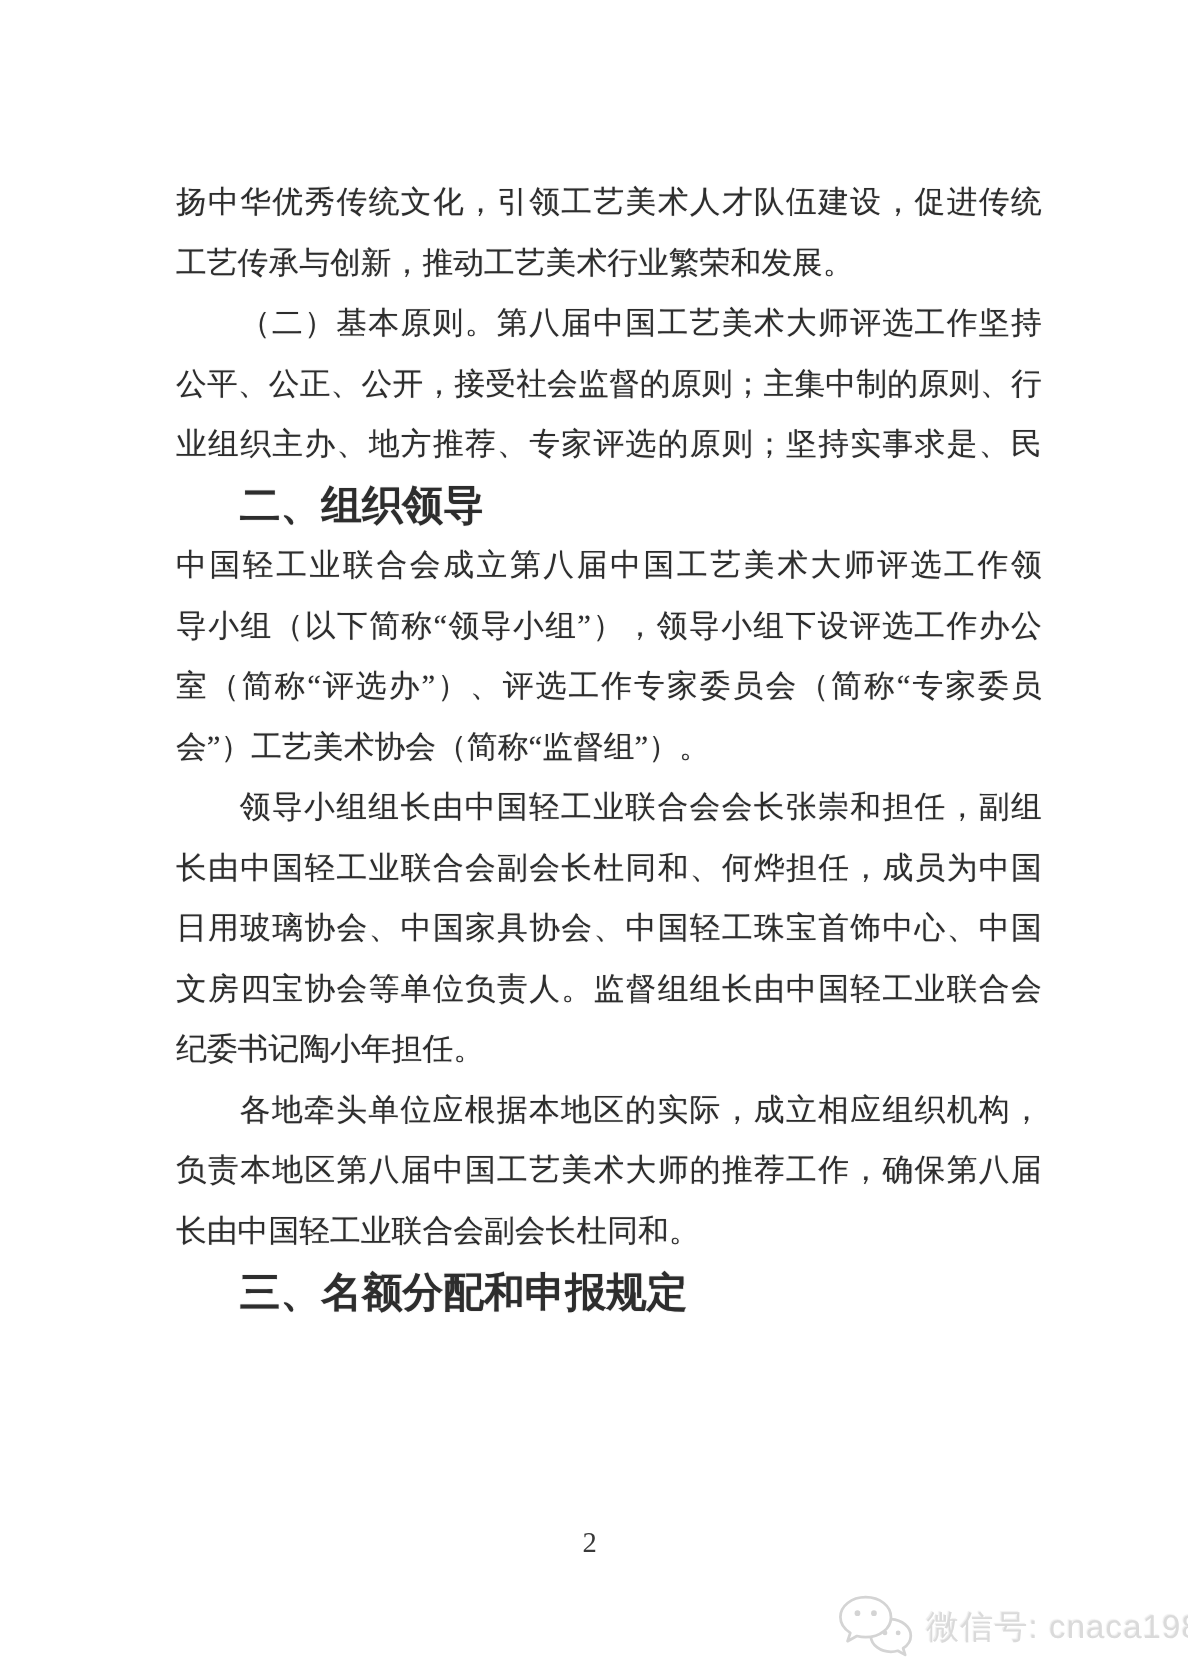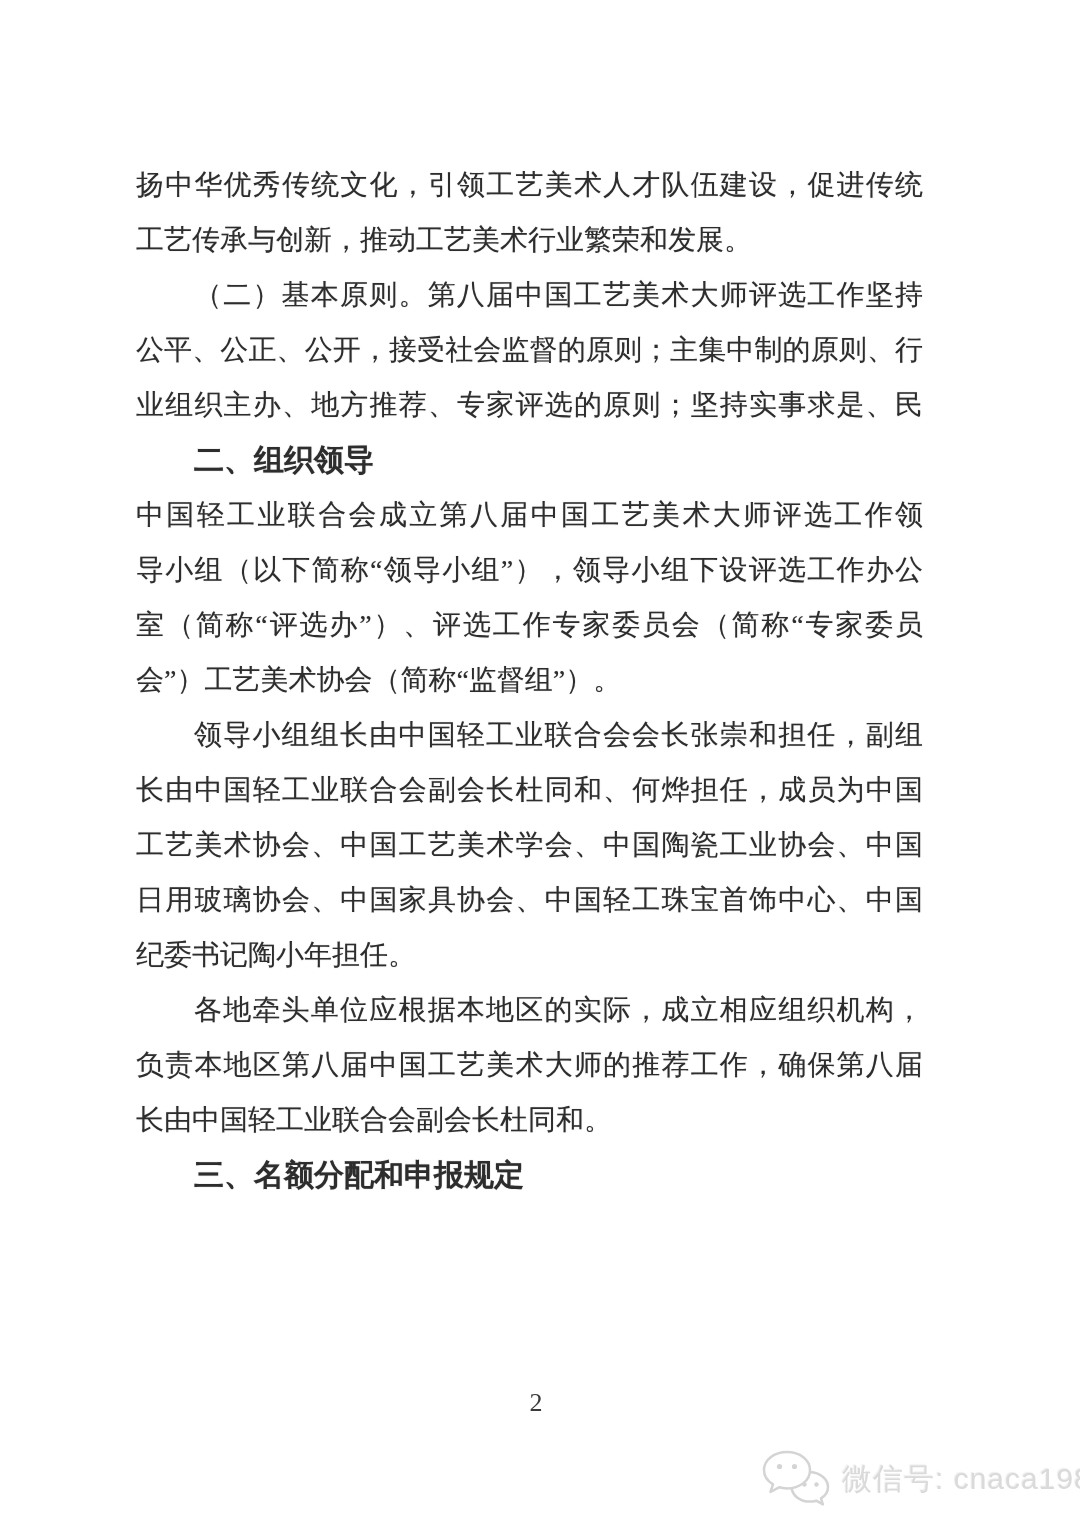--- a/index.html
+++ b/index.html
@@ -11,41 +11,41 @@
     font-family: "Liberation Serif", "DejaVu Serif", serif;
     color: #2d2d2d;
   }
   .doc-page {
     position: absolute;
     inset: 0;
     background: #ffffff;
   }
   .text-block {
     position: absolute;
-    left: 136px;
+    left: 160px;
     top: 157px;
     width: 787px;
   }
   .line {
     height: 55px;
     line-height: 55px;
     font-size: 28px;
     overflow: hidden;
     text-shadow: 0 0 1px rgba(40,40,40,0.35);
   }
   .line.stretch {
     text-align: justify;
     text-align-last: justify;
     text-justify: inter-character;
   }
   .line.indent { text-indent: 58px; }
   .line.heading {
     font-family: "Liberation Sans", "DejaVu Sans", sans-serif;
     font-weight: 700;
-    font-size: 30px;
+    font-size: 37px;
     text-shadow: 0 0 1px rgba(30,30,30,0.45);
   }
   .page-number {
     position: absolute;
     top: 1388px;
     left: 0;
     width: 1072px;
     text-align: center;
     font-size: 26px;
     color: #3a3a3a;
@@ -79,22 +79,22 @@
       <div class="line indent stretch">（二）基本原则。第八届中国工艺美术大师评选工作坚持</div>
       <div class="line stretch">公平、公正、公开，接受社会监督的原则；主集中制的原则、行</div>
       <div class="line stretch">业组织主办、地方推荐、专家评选的原则；坚持实事求是、民</div>
       <div class="line heading indent">二、组织领导</div>
       <div class="line stretch">中国轻工业联合会成立第八届中国工艺美术大师评选工作领</div>
       <div class="line stretch">导小组（以下简称“领导小组”），领导小组下设评选工作办公</div>
       <div class="line stretch">室（简称“评选办”）、评选工作专家委员会（简称“专家委员</div>
       <div class="line">会”）工艺美术协会（简称“监督组”）。</div>
       <div class="line indent stretch">领导小组组长由中国轻工业联合会会长张崇和担任，副组</div>
       <div class="line stretch">长由中国轻工业联合会副会长杜同和、何烨担任，成员为中国</div>
-      <div class="line stretch">工艺美术协会、中国工艺美术学会、中国陶瓷工业协会、中国</div>
       <div class="line stretch">日用玻璃协会、中国家具协会、中国轻工珠宝首饰中心、中国</div>
+      <div class="line stretch">文房四宝协会等单位负责人。监督组组长由中国轻工业联合会</div>
       <div class="line">纪委书记陶小年担任。</div>
       <div class="line indent stretch">各地牵头单位应根据本地区的实际，成立相应组织机构，</div>
       <div class="line stretch">负责本地区第八届中国工艺美术大师的推荐工作，确保第八届</div>
       <div class="line">长由中国轻工业联合会副会长杜同和。</div>
       <div class="line heading indent">三、名额分配和申报规定</div>
     </div>
 
   <div class="page-number">2</div>
 
   <div class="watermark">

